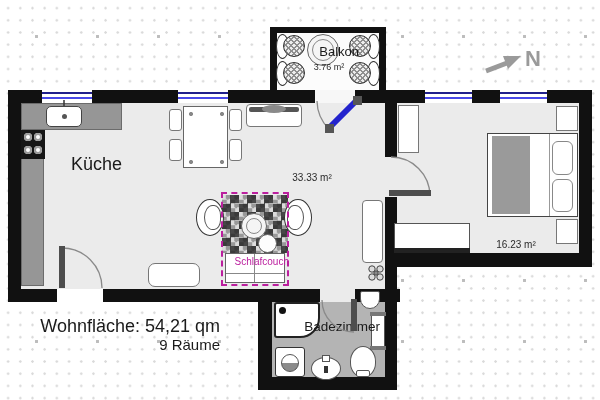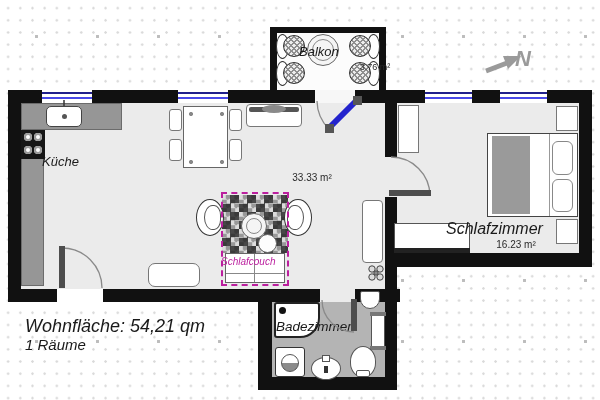--- a/index.html
+++ b/index.html
@@ -12,21 +12,21 @@
     background-size:61px 61px,12.2px 12.2px;
     background-position:6px 6px,2px 2px;}
   .abs{position:absolute;box-sizing:border-box;}
   .wall{background:#111;}
   .floor{background:#ebebeb;}
   .bathfloor{background:#b4b4b4;}
   .balconyfloor{background:#fcfcfc;}
   .win{background:linear-gradient(to bottom,#fff 0 2px,#20208c 2px 4px,#fff 4px 7px,#4848e8 7px 9px,#fff 9px 100%);}
   .counter{background:#969696;border:1px solid #6b6b6b;}
   .furn{background:#fff;border:1.3px solid #777;}
-  .label{position:absolute;color:#1a1a1a;text-align:left;line-height:1.05;font-style:italic;}
+  .label{position:absolute;color:#1a1a1a;text-align:right;line-height:1.05;}
   .area{position:absolute;color:#2a2a2a;text-align:center;}
   .rug{background-color:#e6e6e6;
     background-image:
       repeating-conic-gradient(rgba(35,35,35,.8) 0% 25%, rgba(255,255,255,0) 0% 50%),
       repeating-conic-gradient(#989898 0% 25%, #dcdcdc 0% 50%);
     background-size:17px 17px,8.5px 8.5px;}
   .dashedbox{border:2px dashed #bb1f9e;background:transparent;}
   .hatchseat{border:1.4px solid #333;border-radius:50%;background-color:#ededed;
     background-image:
       repeating-linear-gradient(45deg,#8f8f8f 0 1.4px,transparent 1.4px 4px),
@@ -136,30 +136,29 @@
   <div class="abs" style="left:370px;top:312px;width:16px;height:4px;background:#777;"></div>
   <div class="abs" style="left:370px;top:346px;width:16px;height:4px;background:#777;"></div>
   <div class="abs" style="left:275px;top:347px;width:30px;height:30px;background:#fff;border:1.5px solid #333;border-radius:3px;"></div>
   <div class="abs" style="left:281px;top:354px;width:18px;height:18px;border:1.3px solid #555;border-radius:50%;background:linear-gradient(to bottom,#fff 0 50%,#8b8b8b 50% 100%);"></div>
   <div class="abs" style="left:311px;top:357px;width:30px;height:23px;background:#fff;border:1.4px solid #555;border-radius:50%;"></div>
   <div class="abs" style="left:322px;top:355px;width:8px;height:7px;background:#fff;border:1.2px solid #555;"></div>
   <div class="abs" style="left:324px;top:366px;width:4px;height:7px;background:#333;"></div>
   <div class="abs" style="left:350px;top:346px;width:26px;height:31px;background:#fff;border:1.4px solid #555;border-radius:50% 50% 45% 45%;"></div>
   <div class="abs" style="left:356px;top:370px;width:14px;height:7px;background:#fff;border:1.2px solid #555;border-radius:2px;"></div>
 
-  <div class="label" style="left:42px;top:155px;width:80px;font-size:13px;">Küche</div>
+  <div class="label" style="left:42px;top:155px;width:80px;font-size:18px;">Küche</div>
   <div class="area" style="left:242px;top:172px;width:140px;font-size:10px;">33.33 m²</div>
-  <div class="label" style="left:446px;top:221px;width:140px;font-size:16px;">Schlafzimmer</div>
   <div class="area" style="left:446px;top:239px;width:140px;font-size:10px;">16.23 m²</div>
   <div class="label" style="left:276px;top:320px;width:104px;font-size:13.5px;">Badezimmer</div>
   <div class="label" style="left:299px;top:45px;width:60px;font-size:13px;">Balkon</div>
-  <div class="area" style="left:299px;top:62px;width:60px;font-size:9px;margin-left:46px;">3.76 m²</div>
+  <div class="area" style="left:299px;top:62px;width:60px;font-size:9px;">3.76 m²</div>
 
   <div class="label" style="left:25px;top:317px;width:195px;font-size:18px;">Wohnfläche: 54,21 qm</div>
-  <div class="label" style="left:25px;top:337px;width:195px;font-size:15px;">1 Räume</div>
+  <div class="label" style="left:25px;top:337px;width:195px;font-size:15px;">9 Räume</div>
 
   <div class="label" style="left:515px;top:47px;width:26px;font-size:22px;font-weight:bold;color:#9a9a9a;">N</div>
 
   <svg width="600" height="400" viewBox="0 0 600 400">
 
     <path d="M 102 288 A 40 40 0 0 0 62 248" fill="none" stroke="#8a8a8a" stroke-width="1.3"></path>
     <line x1="62" y1="288" x2="62" y2="246" stroke="#4d4d4d" stroke-width="6"></line>
 
     <path d="M 322 300 A 32 32 0 0 0 354 332" fill="none" stroke="#8a8a8a" stroke-width="1.3"></path>
     <line x1="354" y1="299" x2="354" y2="331" stroke="#4d4d4d" stroke-width="6"></line>

